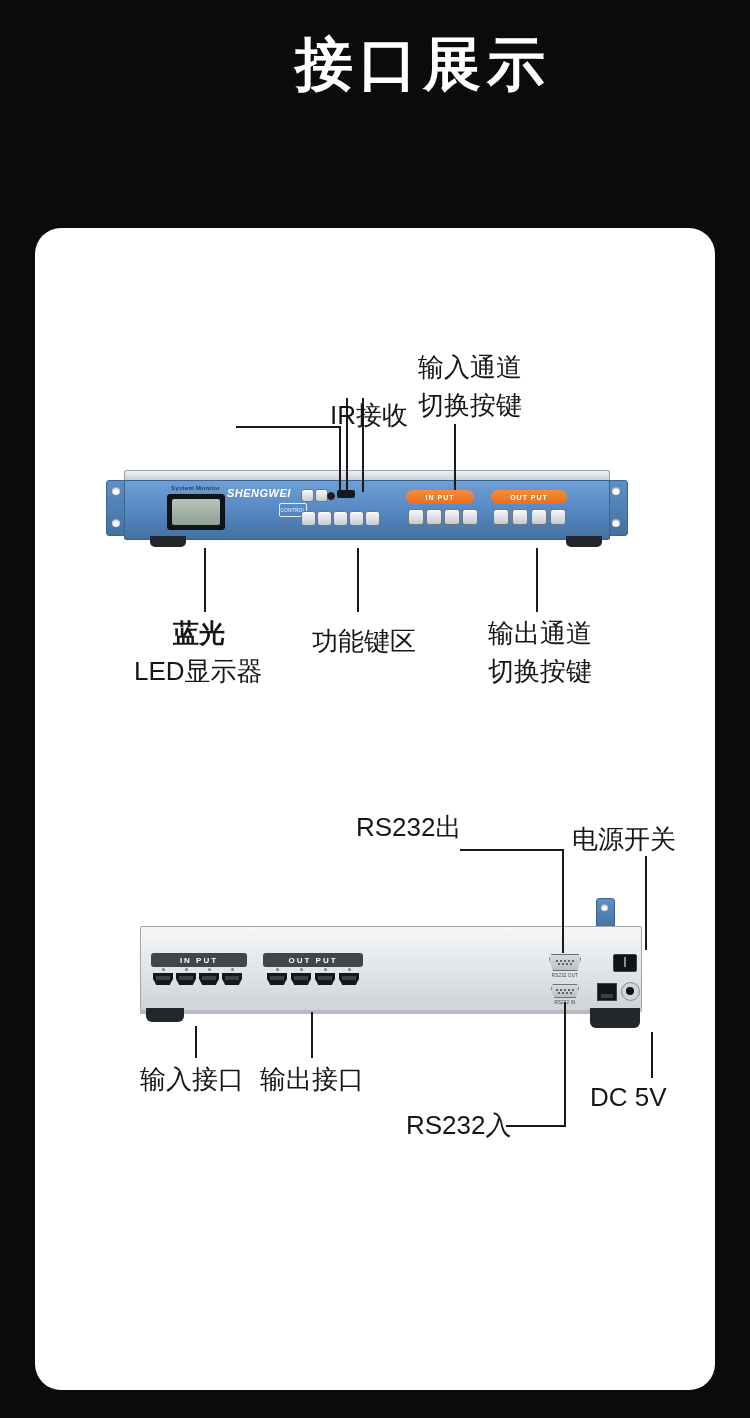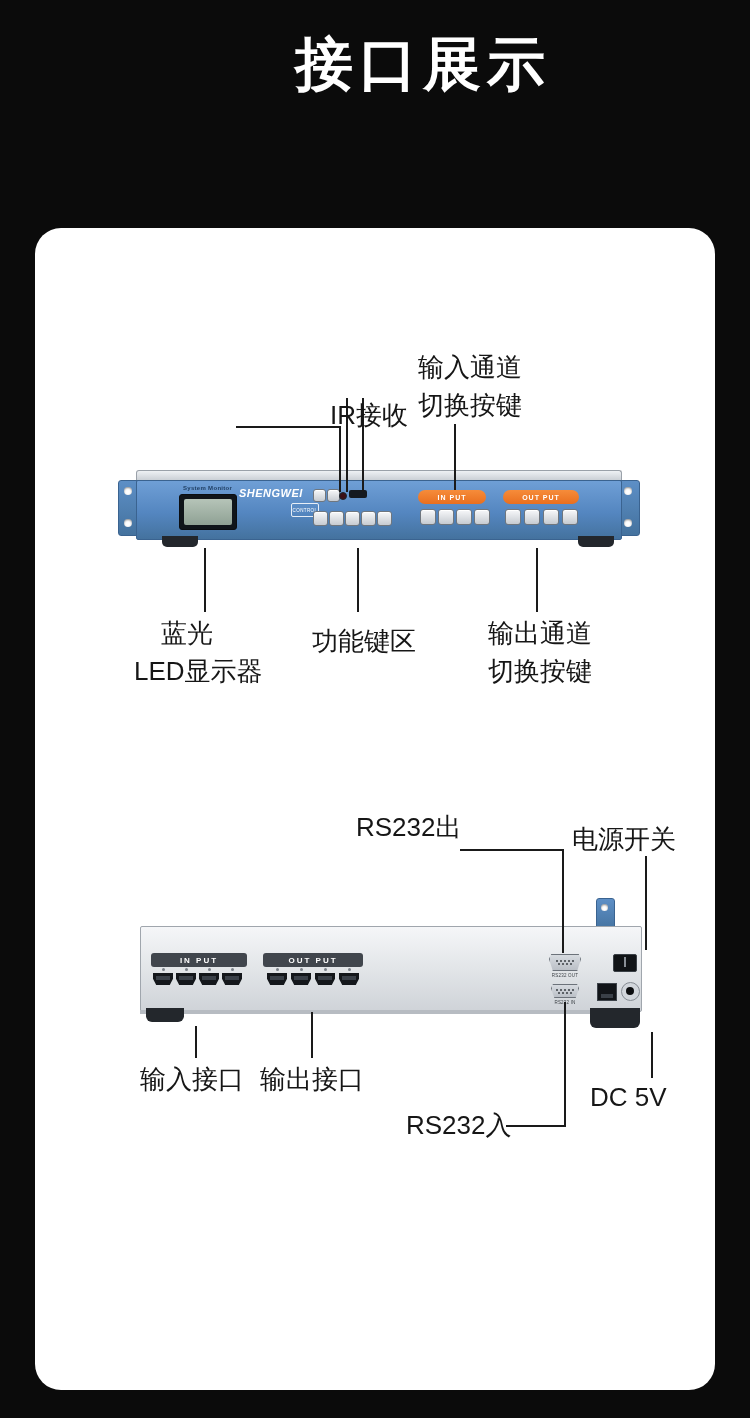--- a/index.html
+++ b/index.html
@@ -8,21 +8,21 @@
   .hdr-title{position:absolute;left:0;top:26px;width:100%;text-align:center;color:#ffffff;
              font-size:58px;font-weight:900;letter-spacing:6px;padding-left:48px;}
   .hdr-sub{position:absolute;left:0;top:138px;width:100%;text-align:center;color:#f2f2f2;
            font-size:27px;font-weight:400;}
   .card{position:absolute;left:35px;top:228px;width:680px;height:1162px;background:#ffffff;
         border-radius:26px;}
   .lines-svg{position:absolute;left:0;top:0;pointer-events:none;}
   .callout{position:absolute;font-size:26px;color:#161616;font-weight:500;white-space:nowrap;}
 
   
-  .fd{position:absolute;left:118px;top:462px;width:520px;height:92px;text-decoration:underline;}
+  .fd{position:absolute;left:106px;top:462px;width:520px;height:92px;text-decoration:underline;}
   .fd-top{position:absolute;left:18px;top:8px;width:484px;height:12px;
           background:linear-gradient(180deg,#eef1f4,#bfc5cc);border:1px solid #9aa1a9;
           border-bottom:none;border-radius:3px 3px 0 0;}
   .fd-body{position:absolute;left:18px;top:18px;width:484px;height:58px;
            background:linear-gradient(180deg,#6f9fd6,#5486c0 55%,#44729e);
            border:1px solid #3a6390;border-radius:2px;}
   .fd-ear{position:absolute;top:18px;width:20px;height:54px;
           background:linear-gradient(180deg,#5d8fc6,#44729e);
           border:1px solid #3a6390;border-radius:3px;}
   .hole{position:absolute;left:5px;width:8px;height:8px;border-radius:50%;background:#ffffff;
@@ -225,21 +225,21 @@
       <line x1="312" y1="1012" x2="312" y2="1058"></line>
       <polyline points="506,1126 565,1126 565,1002"></polyline>
       <line x1="652" y1="1032" x2="652" y2="1078"></line>
     </g>
   </svg>
 
   <div class="callout" style="left:330px;top:364px;margin-top:34px;">IR接收</div>
   <div class="callout" style="left:418px;top:350px;">输入通道</div>
   <div class="callout" style="left:418px;top:388px;">切换按键</div>
 
-  <div class="callout" style="left:161px;top:616px;">蓝光</div>
+  <div class="callout" style="left:173px;top:616px;font-weight:bold;">蓝光</div>
   <div class="callout" style="left:134px;top:654px;">LED显示器</div>
   <div class="callout" style="left:312px;top:624px;">功能键区</div>
   <div class="callout" style="left:488px;top:616px;">输出通道</div>
   <div class="callout" style="left:488px;top:654px;">切换按键</div>
 
   <div class="callout" style="left:356px;top:810px;">RS232出</div>
   <div class="callout" style="left:572px;top:822px;">电源开关</div>
   <div class="callout" style="left:140px;top:1062px;">输入接口</div>
   <div class="callout" style="left:260px;top:1062px;">输出接口</div>
   <div class="callout" style="left:406px;top:1108px;">RS232入</div>

